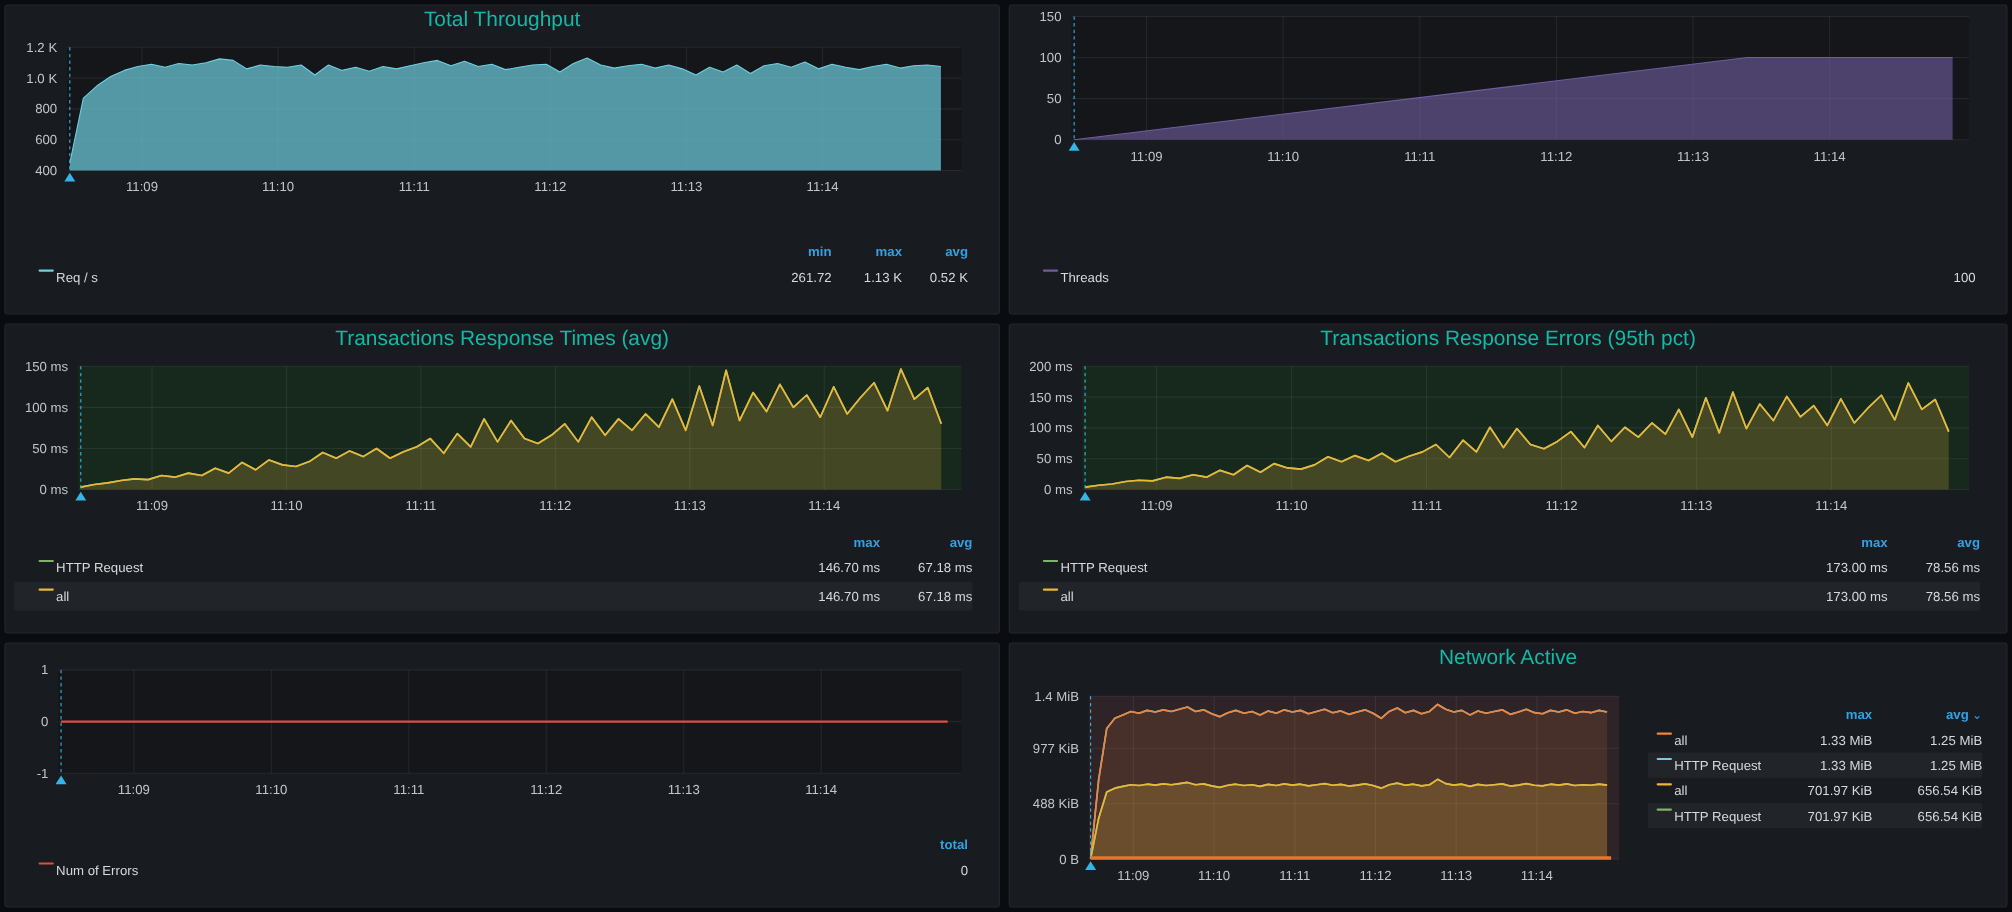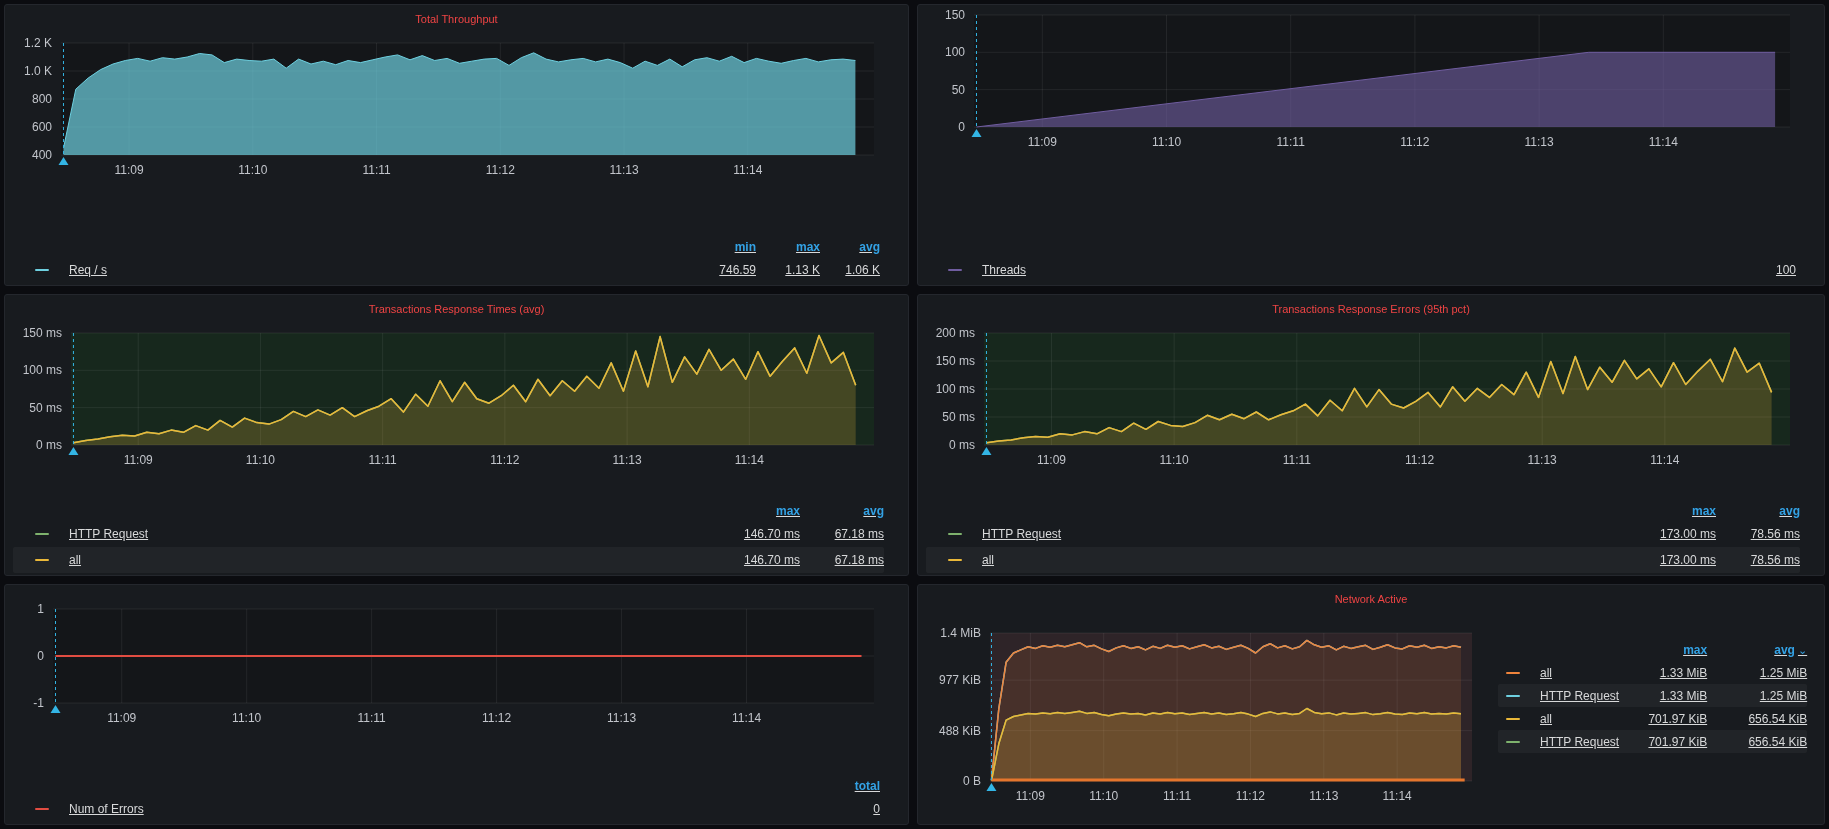--- a/index.html
+++ b/index.html
@@ -1,25 +1,25 @@
 <!DOCTYPE html>
 <html><head>
 <meta charset="utf-8">
 <style>
   html,body{margin:0;padding:0;background:#0b0c10;font-family:"Liberation Sans",sans-serif;}
   .dash{width:1829px;height:829px;display:grid;grid-template-columns:905px 908px;grid-template-rows:282px 282px 241px;gap:8px;padding:4px;box-sizing:border-box;}
   .panel{background:#181b1f;border:1px solid #24272d;border-radius:3px;display:flex;flex-direction:column;padding:0 8px;box-sizing:border-box;overflow:hidden;}
-  .ptitle{height:28px;line-height:28px;text-align:center;color:#ef4444;font-size:11px;font-weight:500;cursor:pointer;flex:0 0 auto;}
+  .ptitle{height:28px;line-height:28px;text-align:center;color:#14b8a6;font-size:19px;font-weight:500;cursor:pointer;flex:0 0 auto;}
   svg.chart{display:block;flex:0 0 auto;}
   svg.chart text{font-family:"Liberation Sans",sans-serif;font-size:12px;fill:#c2c5cb;}
-  .legend{margin-top:auto;padding-bottom:2px;color:#d8d9da;font-size:12px;flex:0 0 auto;text-decoration:underline;}
+  .legend{margin-top:auto;padding-bottom:20px;color:#d8d9da;font-size:12px;flex:0 0 auto;}
   .lg-head{display:grid;height:20px;line-height:20px;color:#33a2e5;font-weight:700;align-items:center;}
   .lg-row{display:grid;height:26px;align-items:center;border-radius:2px;}
   .striped{background:rgba(255,255,255,0.045);}
-  .lname{display:flex;align-items:center;gap:20px;padding-left:22px;cursor:pointer;white-space:nowrap;}
+  .lname{display:flex;gap:2px;padding-left:22px;cursor:pointer;white-space:nowrap;}
   .dashic{display:inline-block;width:14px;height:2px;border-radius:1px;flex:0 0 auto;}
   .lval{text-align:right;white-space:nowrap;}
   .chev{font-weight:400;margin-left:3px;font-size:11px;}
   
   .p5svg{margin-top:16px;}
   .p6-body{display:flex;flex:1 1 auto;gap:16px;}
   .p6-chart{flex:0 0 556px;}
   .p6-chart svg{margin-top:12px;}
   .lg-side{margin-top:26px;margin-left:0;flex:1 1 auto;padding-right:0;}
   .lg-side .lg-row{height:23px;}
@@ -67,23 +67,23 @@
           <span></span>
           <span class="lval">min</span>
           <span class="lval">max</span>
           <span class="lval">avg</span>
         </div>
         <div class="lg-row" style="grid-template-columns: 1fr 64px 64px 60px;">
           <span class="lname">
             <i class="dashic" style="background: rgb(110, 208, 224);"></i>
             <span>Req / s</span>
           </span>
-          <span class="lval">746.59</span>
+          <span class="lval">261.72</span>
           <span class="lval">1.13 K</span>
-          <span class="lval">1.06 K</span>
+          <span class="lval">0.52 K</span>
         </div>
       </div>
   </div>
 
   <div class="panel">
     <svg class="chart" width="892" height="150" viewBox="0 0 892 150">
         <rect x="48" y="10" width="816" height="112" fill="#141619"></rect>
         <line x1="48" y1="122" x2="864" y2="122" stroke="rgba(255,255,255,0.07)" stroke-width="1"></line>
         <text x="39" y="126" text-anchor="end">0</text>
         <line x1="48" y1="84.66666666666667" x2="864" y2="84.66666666666667" stroke="rgba(255,255,255,0.07)" stroke-width="1"></line>

